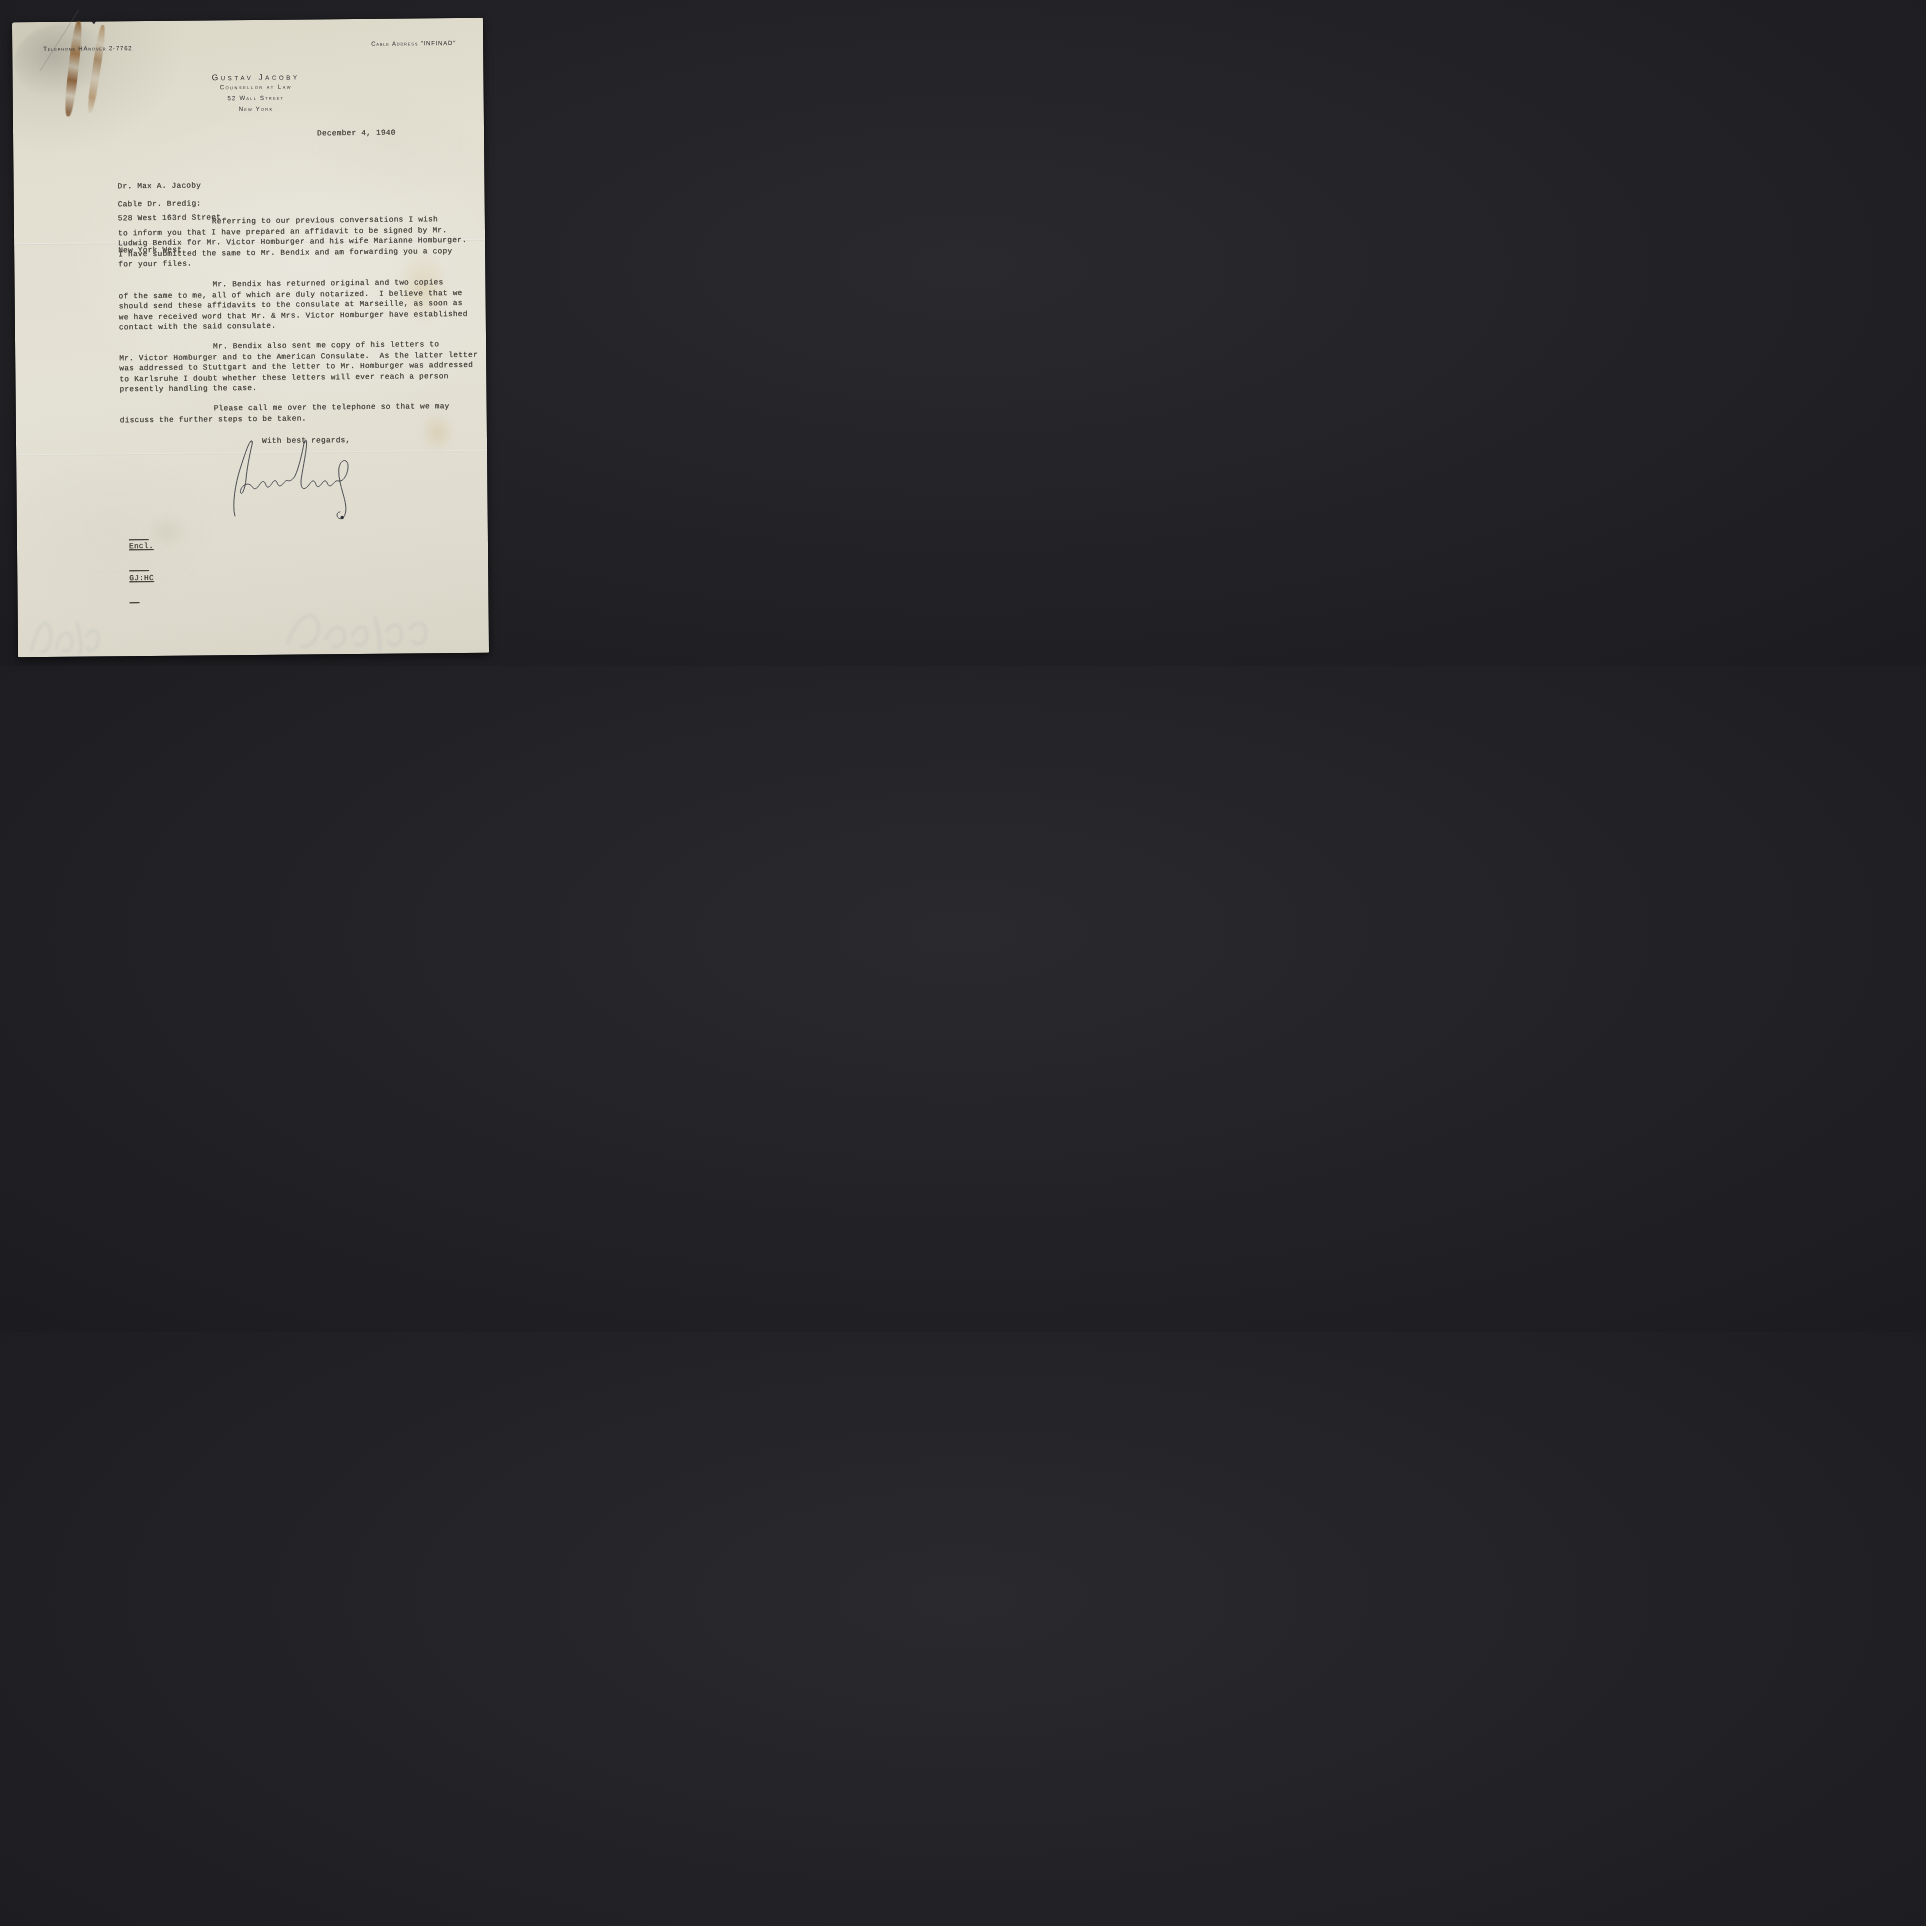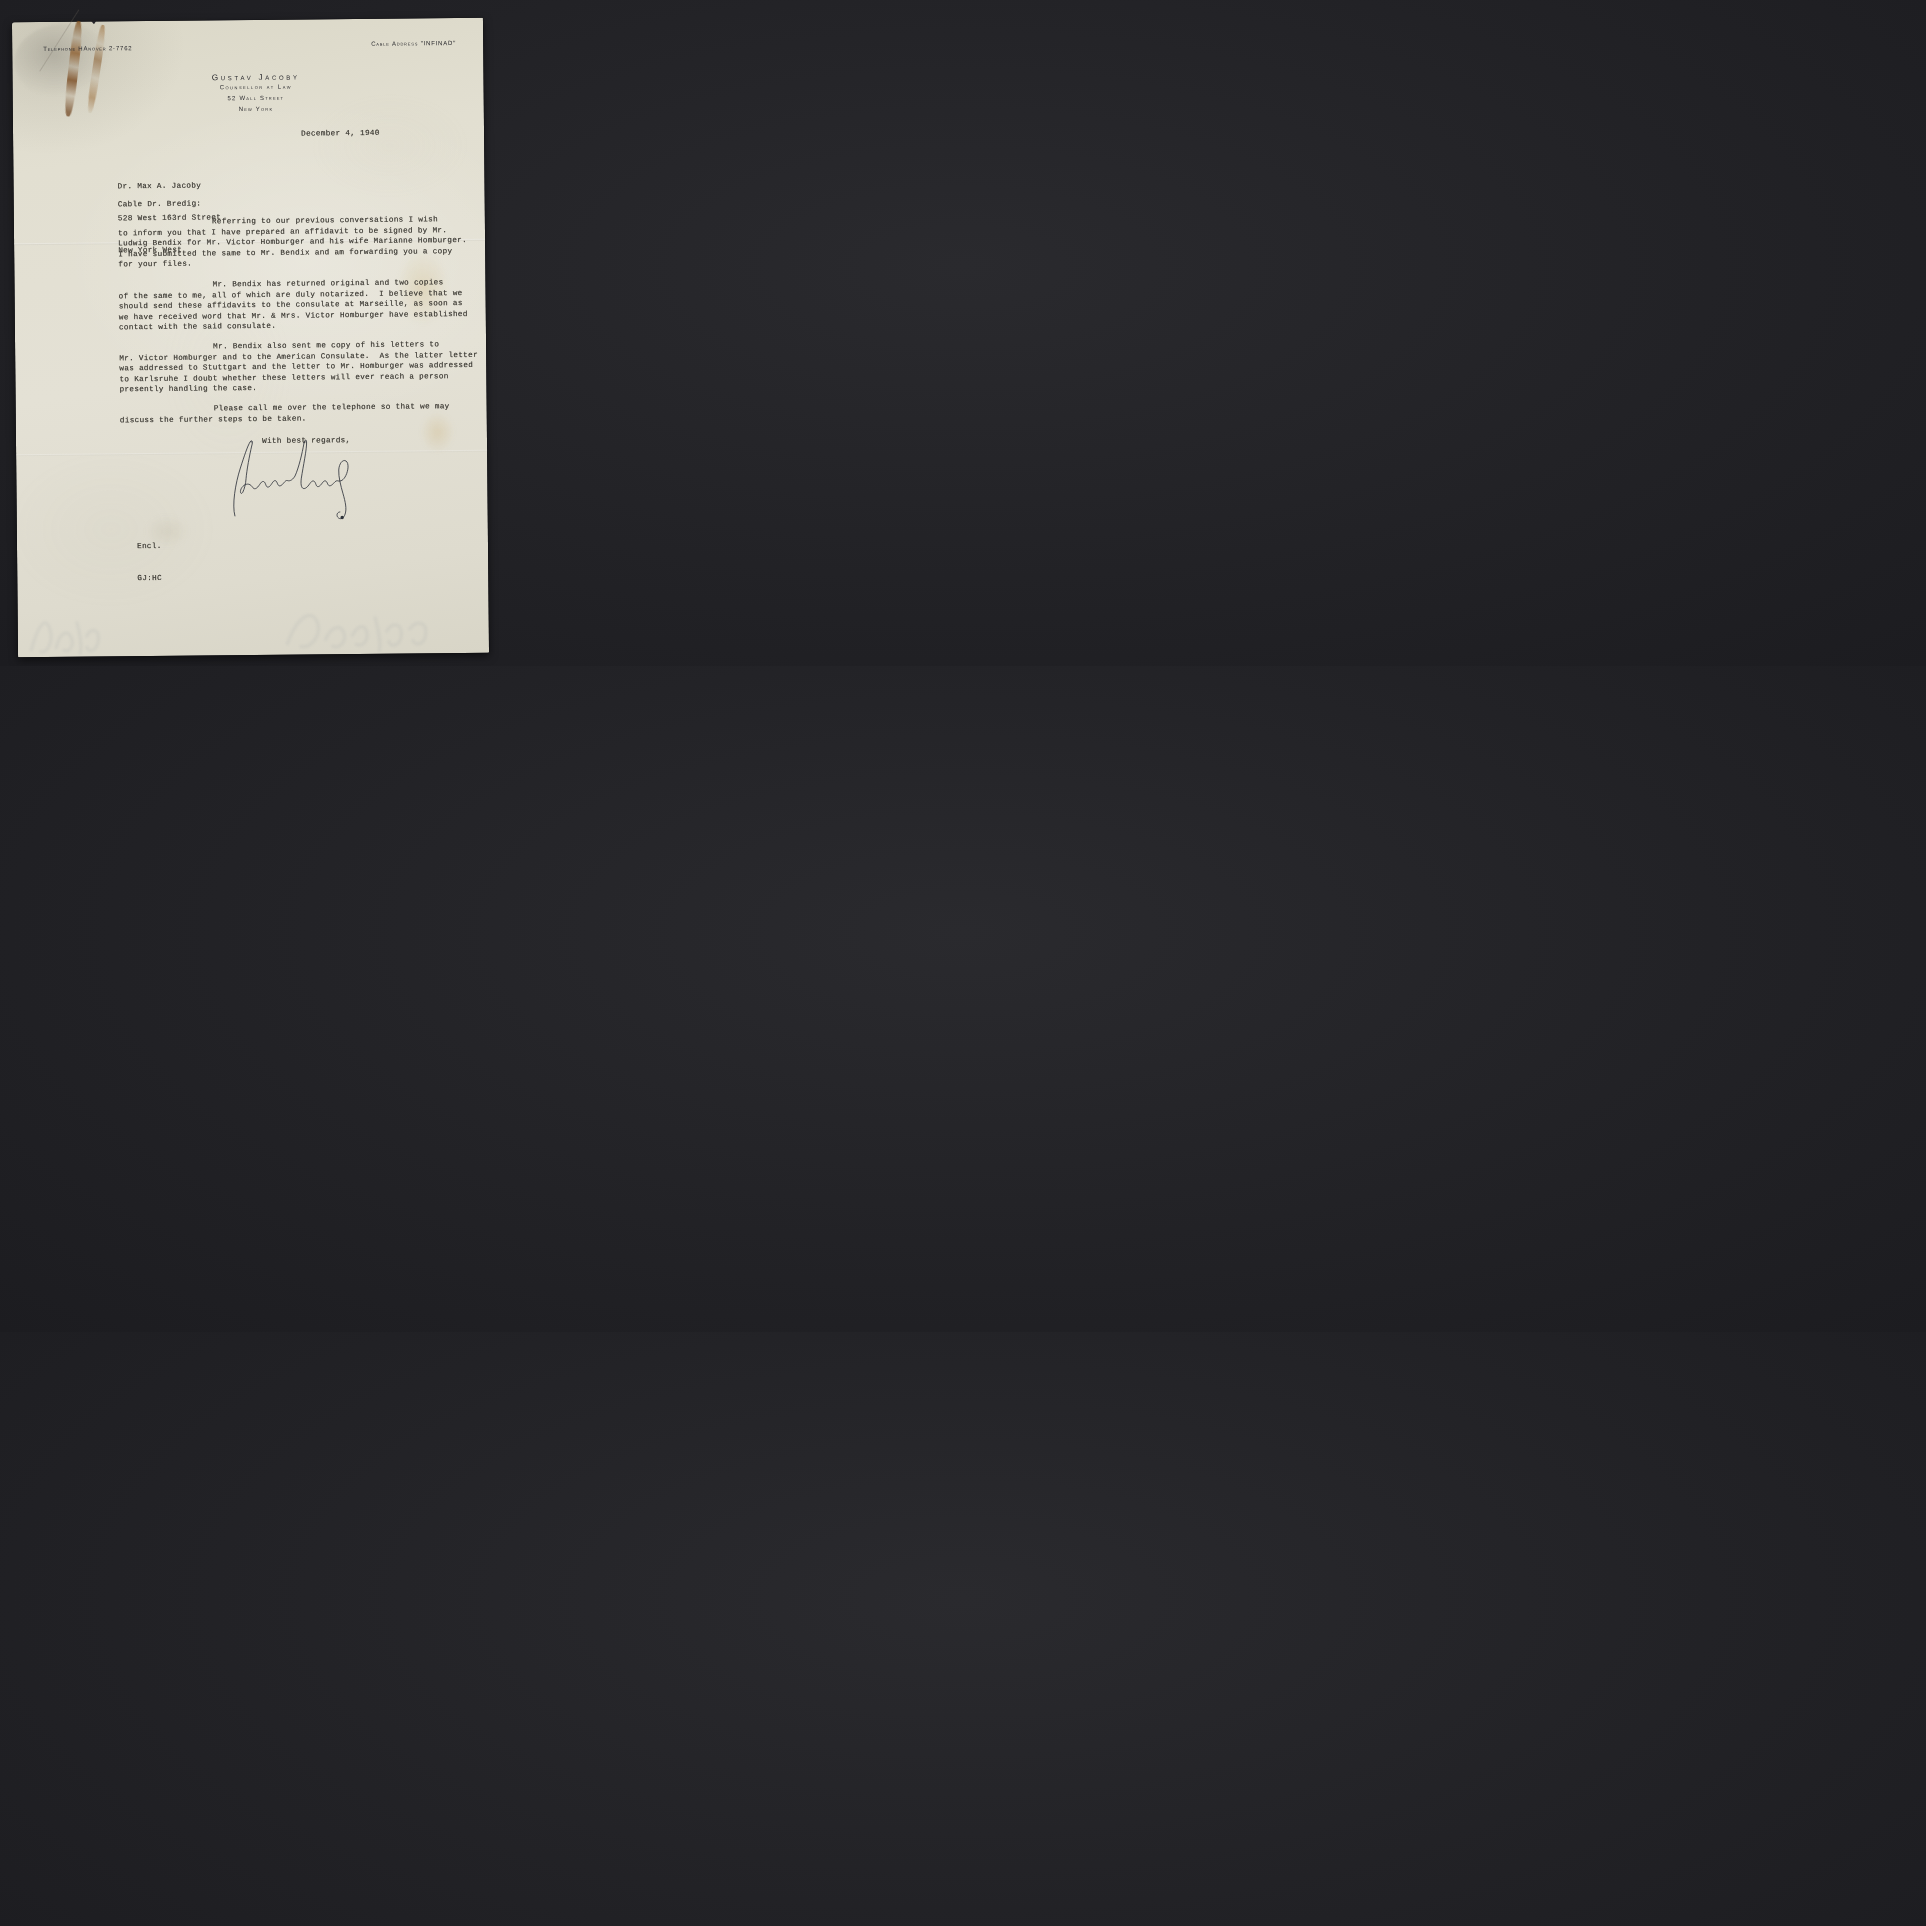--- a/index.html
+++ b/index.html
@@ -72,30 +72,30 @@
   .lh-city{top:86px;font-size:6px;letter-spacing:1.2px;}
 
   
   .typed{
     position:absolute;color:#403e38;
     font-family:"Liberation Mono","DejaVu Sans Mono",monospace;
     font-size:7.7px;line-height:10.6px;letter-spacing:0.3px;
     white-space:pre;
     text-shadow:0.2px 0.2px 0.3px rgba(55,52,46,0.65);
   }
-  .date-line{left:288px;top:109px;}
+  .date-line{left:304px;top:109px;}
   .recipient{left:104px;top:139px;}
   .salutation{left:104px;top:178px;}
   .para{margin:0;}
   .p1{left:104px;top:196px;text-indent:94px;}
   .p2{left:104px;top:259px;text-indent:94px;}
   .p3{left:104px;top:321px;text-indent:94px;}
   .p4{left:104px;top:383px;text-indent:94px;}
   .closing{left:212px;top:416px;margin-left:34px;}
-  .encl-block{left:120px;top:499px;}
+  .encl-block{left:112px;top:499px;text-decoration:underline;}
 
   .signature{position:absolute;left:213px;top:418px;width:141px;height:88px;}
   .signature path{fill:none;stroke:#33373f;stroke-width:2.3;stroke-linecap:round;stroke-linejoin:round;}
   .signature .thin{stroke-width:1.6;opacity:0.9;}
   .signature circle{fill:#2e323a;}
 
   .ghost{position:absolute;left:0;top:578px;width:100%;height:65px;opacity:0.09;filter:blur(1px);}
   .ghost path{fill:none;stroke:#7e8894;stroke-width:9;stroke-linecap:round;}
 </style>
 </head>

